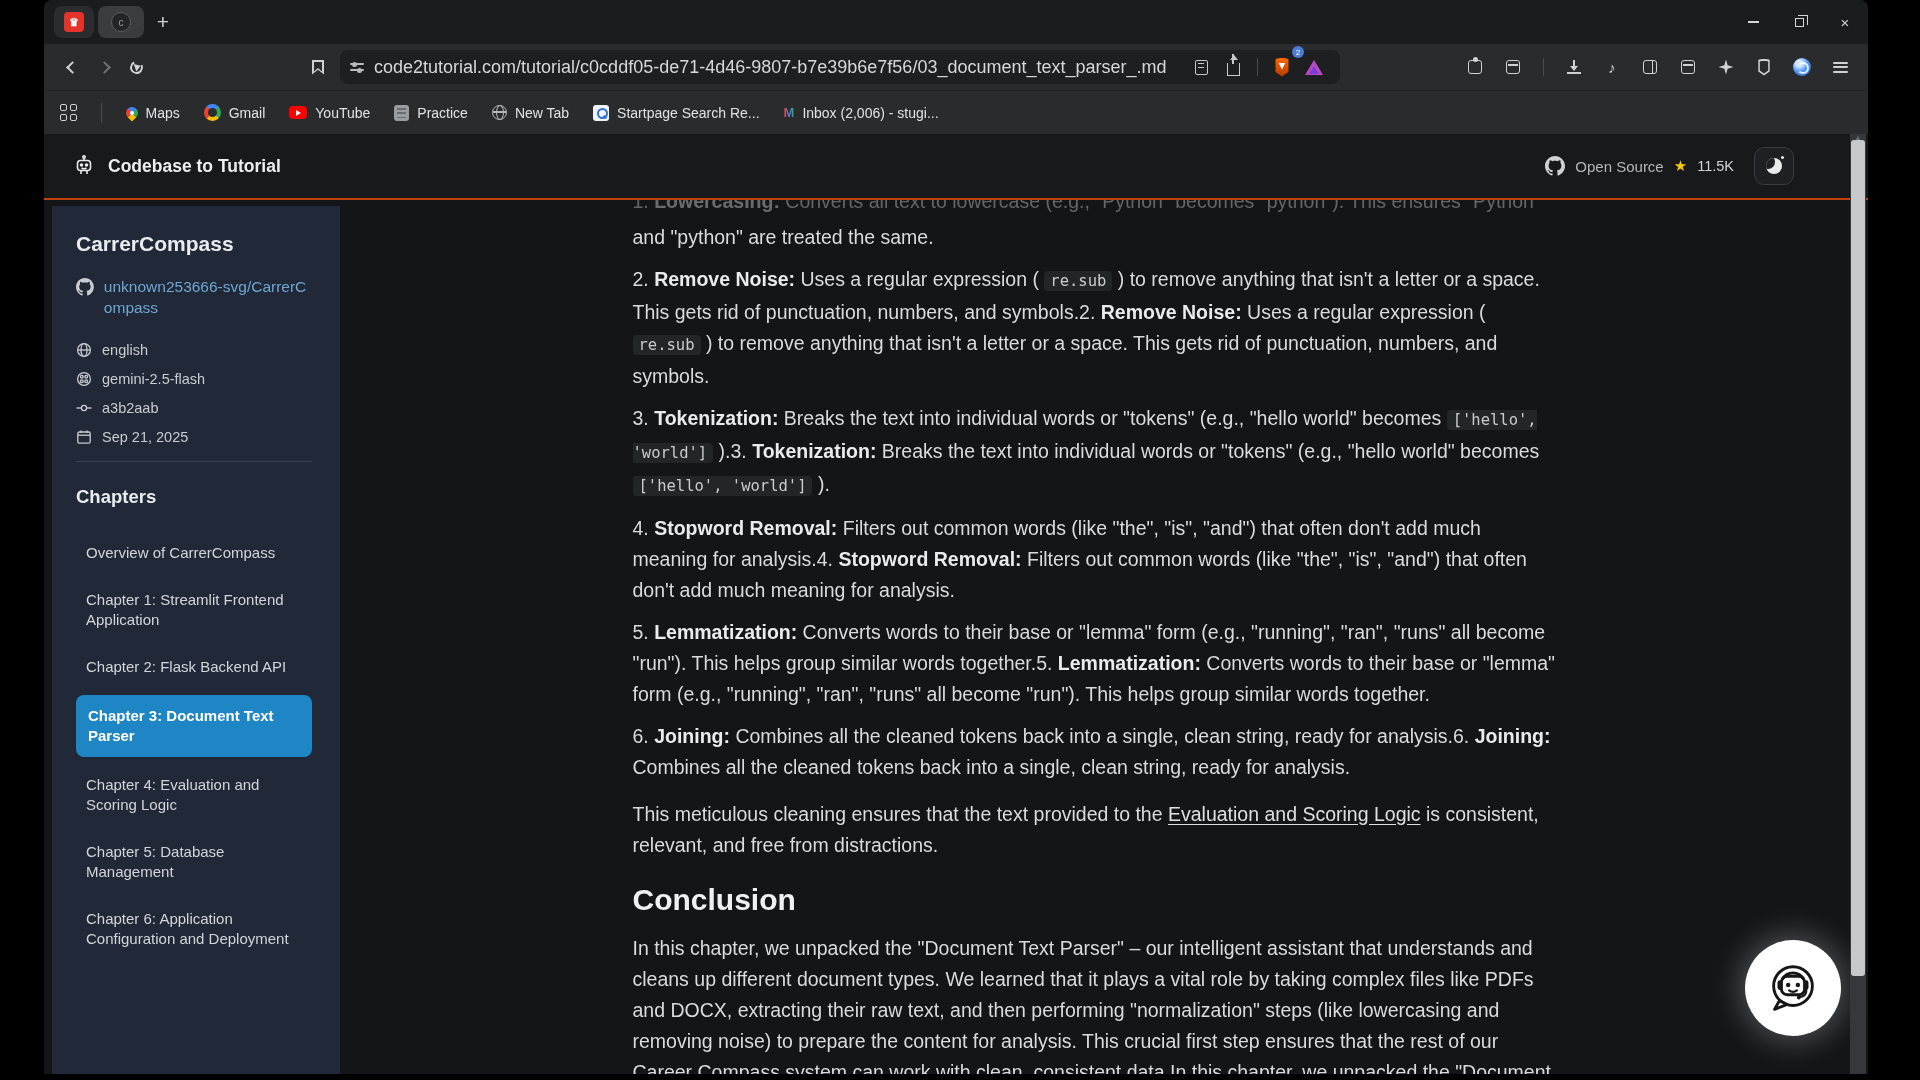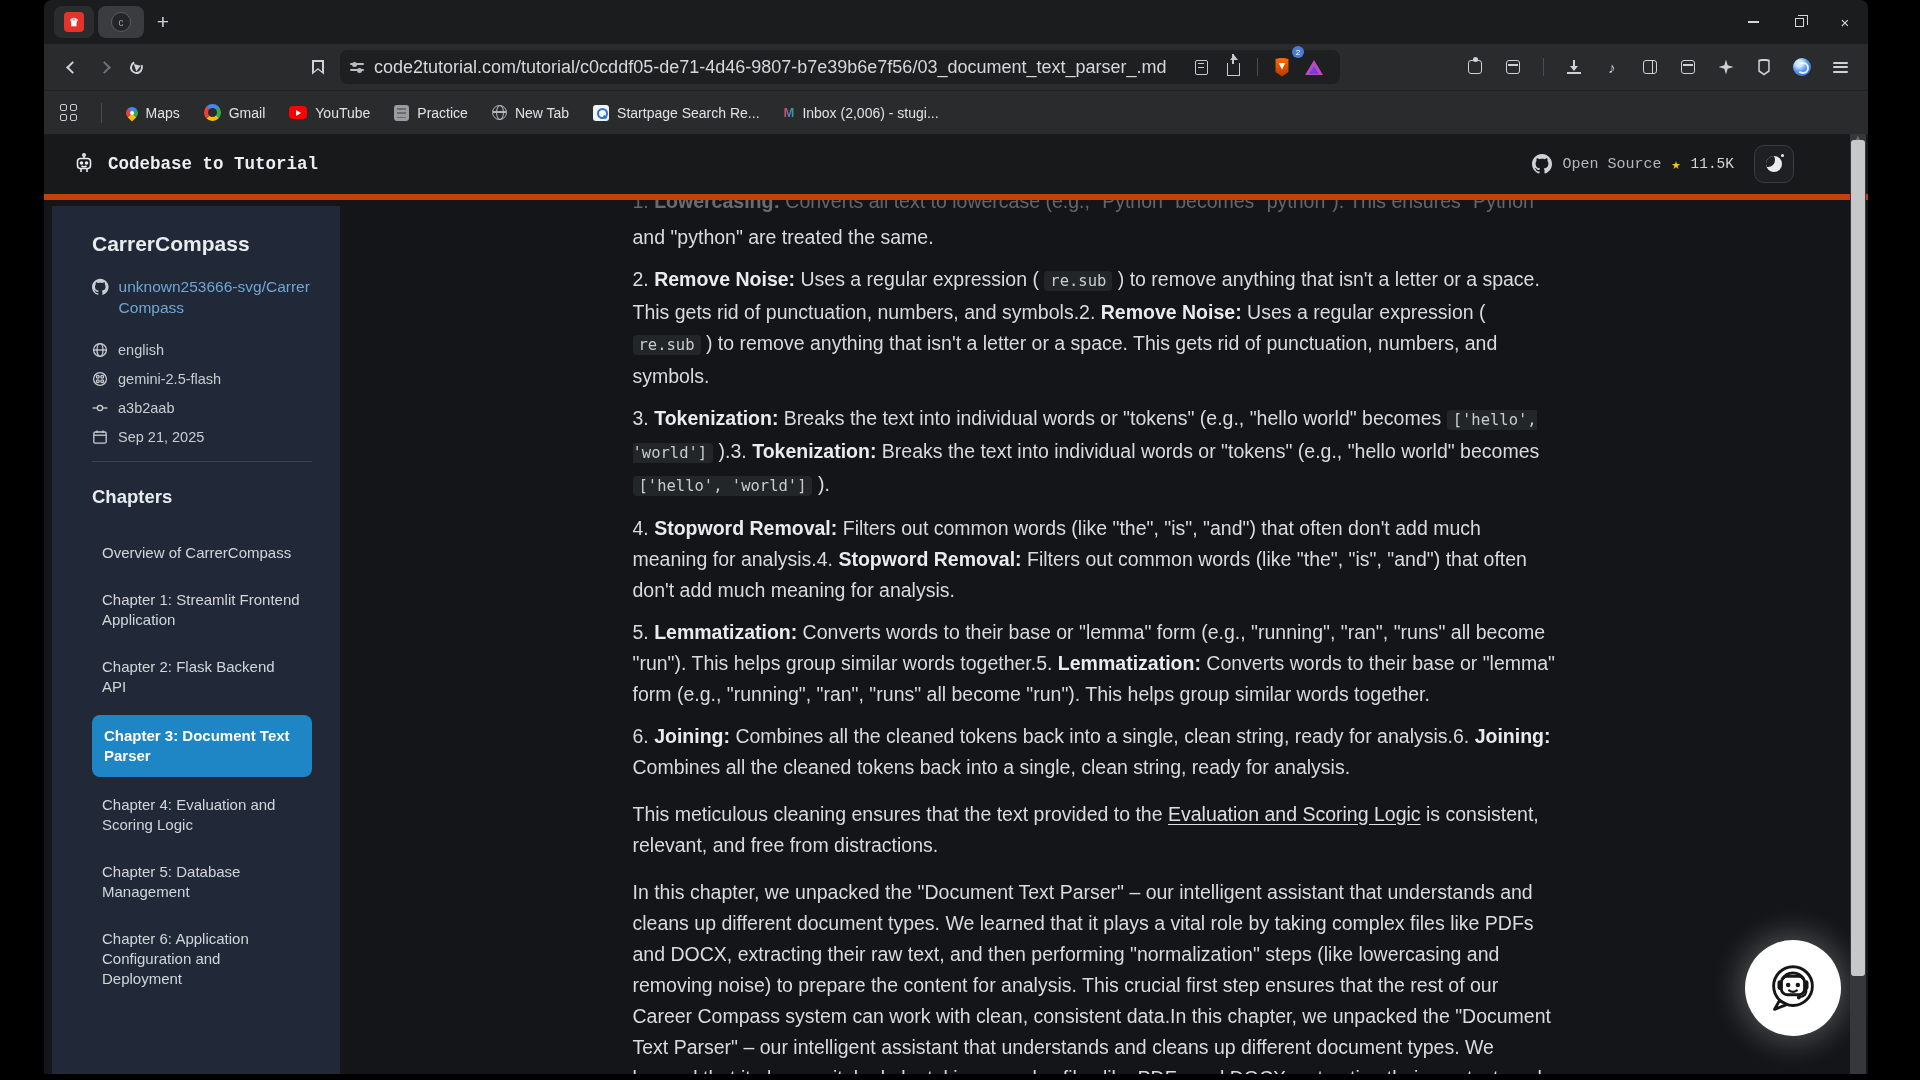--- a/index.html
+++ b/index.html
@@ -104,36 +104,36 @@
   .ic-globe { width:15px; height:15px; border:1.5px solid #b4b7ba; border-radius:50%; position:relative; }
   .ic-globe::before { content:""; position:absolute; left:3px; top:-1px; width:6px; height:13px; border:1.5px solid #b4b7ba; border-radius:50%; }
   .ic-globe::after { content:""; position:absolute; left:0; right:0; top:5px; height:1.5px; background:#b4b7ba; }
   .ic-sp { width:16px; height:16px; background:#f2f3f4; border-radius:3px; position:relative; }
   .ic-sp::after { content:""; position:absolute; left:3.5px; top:3px; width:7px; height:7px; border:2px solid #2f6fd6; border-radius:50%; }
   .ic-sp::before { content:""; position:absolute; right:2.5px; bottom:2.5px; width:4px; height:2px; background:#2f6fd6; transform:rotate(45deg); }
   .ic-m { font-weight:bold; font-size:13px; background:linear-gradient(90deg,#ea4335,#4285f4 55%,#34a853); -webkit-background-clip:text; background-clip:text; color:transparent; }
 
   
   .page { position:relative; height:940px; background:#131518; }
-  .site-header { height:66px; display:flex; align-items:center; padding:0 28px; background:#17191b; border-bottom:6px solid #c2410c;font-family:Liberation Mono, monospace; }
+  .site-header { height:66px; display:flex; align-items:center; padding:0 28px; background:#17191b; border-bottom:2px solid #c2410c; }
   .site-title { font-size:17.5px; font-weight:bold; color:#eceef0; margin-left:12px; }
   .hdr-right { margin-left:auto; display:flex; align-items:center; gap:10px; margin-right:46px; }
   .opensource { color:#b4b7ba; font-size:15px; }
   .star { color:#f5c518; font-size:15px; }
   .stars-count { color:#d3d5d7; font-size:14.5px; }
   .moon-btn { width:40px; height:38px; border:1px solid #3a3d40; background:#1e2023; border-radius:10px;
               display:flex; align-items:center; justify-content:center; margin-left:10px; position:relative; }
   .crescent { width:16px; height:16px; border-radius:50%; background:#e8eaec; position:relative; overflow:hidden; }
   .crescent::after { content:""; position:absolute; left:-5px; top:-3px; width:14px; height:14px; border-radius:50%; background:#1e2023; }
   .moon-btn i { position:absolute; right:9px; top:8px; width:3px; height:3px; background:#e8eaec; border-radius:50%; }
 
   .page-body { display:flex; height:874px; }
 
   
-  .sidebar { width:288px; margin-left:8px; margin-top:6px; background:#212837; padding:26px 28px 26px 40px; overflow:hidden; flex:none; }
+  .sidebar { width:288px; margin-left:8px; margin-top:6px; background:#212837; padding:26px 28px 26px 24px; overflow:hidden; flex:none; }
   .sb-title { font-size:21px; font-weight:bold; color:#e9ecef; margin-bottom:20px; }
   .repo { display:flex; gap:10px; align-items:flex-start; }
   .repo a { color:#6fa7d4; font-size:15.5px; line-height:21px; text-decoration:none; word-break:break-all; }
   .meta { margin-top:24px; }
   .meta-item { display:flex; align-items:center; gap:10px; color:#c9cdd2; font-size:14.5px; margin-bottom:13px; }
   .meta-item svg { flex:none; }
   .sb-hr { border:none; border-top:1px solid #3a4150; margin:16px 0 24px; }
   .chapters-h { font-size:18.5px; font-weight:bold; color:#e9ecef; margin-bottom:26px; }
   .chapter { font-size:15px; line-height:20px; color:#d2d6db; padding:9px 10px; border-radius:8px; margin-bottom:9px; cursor:default; }
   .chapter.active { background:#1e86c5; color:#ffffff; font-weight:bold; padding:11px 12px; }
@@ -415,20 +415,21 @@
             <p class="md-p"><span>3. </span><strong>Tokenization:</strong><span> Breaks the text into individual words or "tokens" (e.g., "hello world" becomes </span><code class="inline">['hello', 'world']</code><span> ).</span><span>3. </span><strong>Tokenization:</strong><span> Breaks the text into individual words or "tokens" (e.g., "hello world" becomes </span><code class="inline">['hello', 'world']</code><span> ).</span></p>
 
             <p class="md-p"><span>4. </span><strong>Stopword Removal:</strong><span> Filters out common words (like "the", "is", "and") that often don't add much meaning for analysis.</span><span>4. </span><strong>Stopword Removal:</strong><span> Filters out common words (like "the", "is", "and") that often don't add much meaning for analysis.</span></p>
 
             <p class="md-p"><span>5. </span><strong>Lemmatization:</strong><span> Converts words to their base or "lemma" form (e.g., "running", "ran", "runs" all become "run"). This helps group similar words together.</span><span>5. </span><strong>Lemmatization:</strong><span> Converts words to their base or "lemma" form (e.g., "running", "ran", "runs" all become "run"). This helps group similar words together.</span></p>
 
             <p class="md-p"><span>6. </span><strong>Joining:</strong><span> Combines all the cleaned tokens back into a single, clean string, ready for analysis.</span><span>6. </span><strong>Joining:</strong><span> Combines all the cleaned tokens back into a single, clean string, ready for analysis.</span></p>
 
           <p class="md-p para"><span>This meticulous cleaning ensures that the text provided to the </span><a class="mdlink">Evaluation and Scoring Logic</a><span> is consistent, relevant, and free from distractions.</span></p>
 
+          <h2>Conclusion</h2>
 
             <p class="md-p para"><span>In this chapter, we unpacked the "Document Text Parser" – our intelligent assistant that understands and cleans up different document types. We learned that it plays a vital role by taking complex files like PDFs and DOCX, extracting their raw text, and then performing "normalization" steps (like lowercasing and removing noise) to prepare the content for analysis. This crucial first step ensures that the rest of our Career Compass system can work with clean, consistent data.</span><span>In this chapter, we unpacked the "Document Text Parser" – our intelligent assistant that understands and cleans up different document types. We learned that it plays a vital role by taking complex files like PDFs and DOCX, extracting their raw text, and then performing "normalization" steps (like lowercasing and removing noise) to prepare the content for analysis. This crucial first step ensures that the rest of our Career Compass system can work with clean, consistent data.</span></p>
 
         </div>
       </div>
 
       <div class="inner-scroll">
         <span class="is-arrow up">▲</span>
         <span class="is-thumb"></span>
         <span class="is-arrow down">▼</span>

